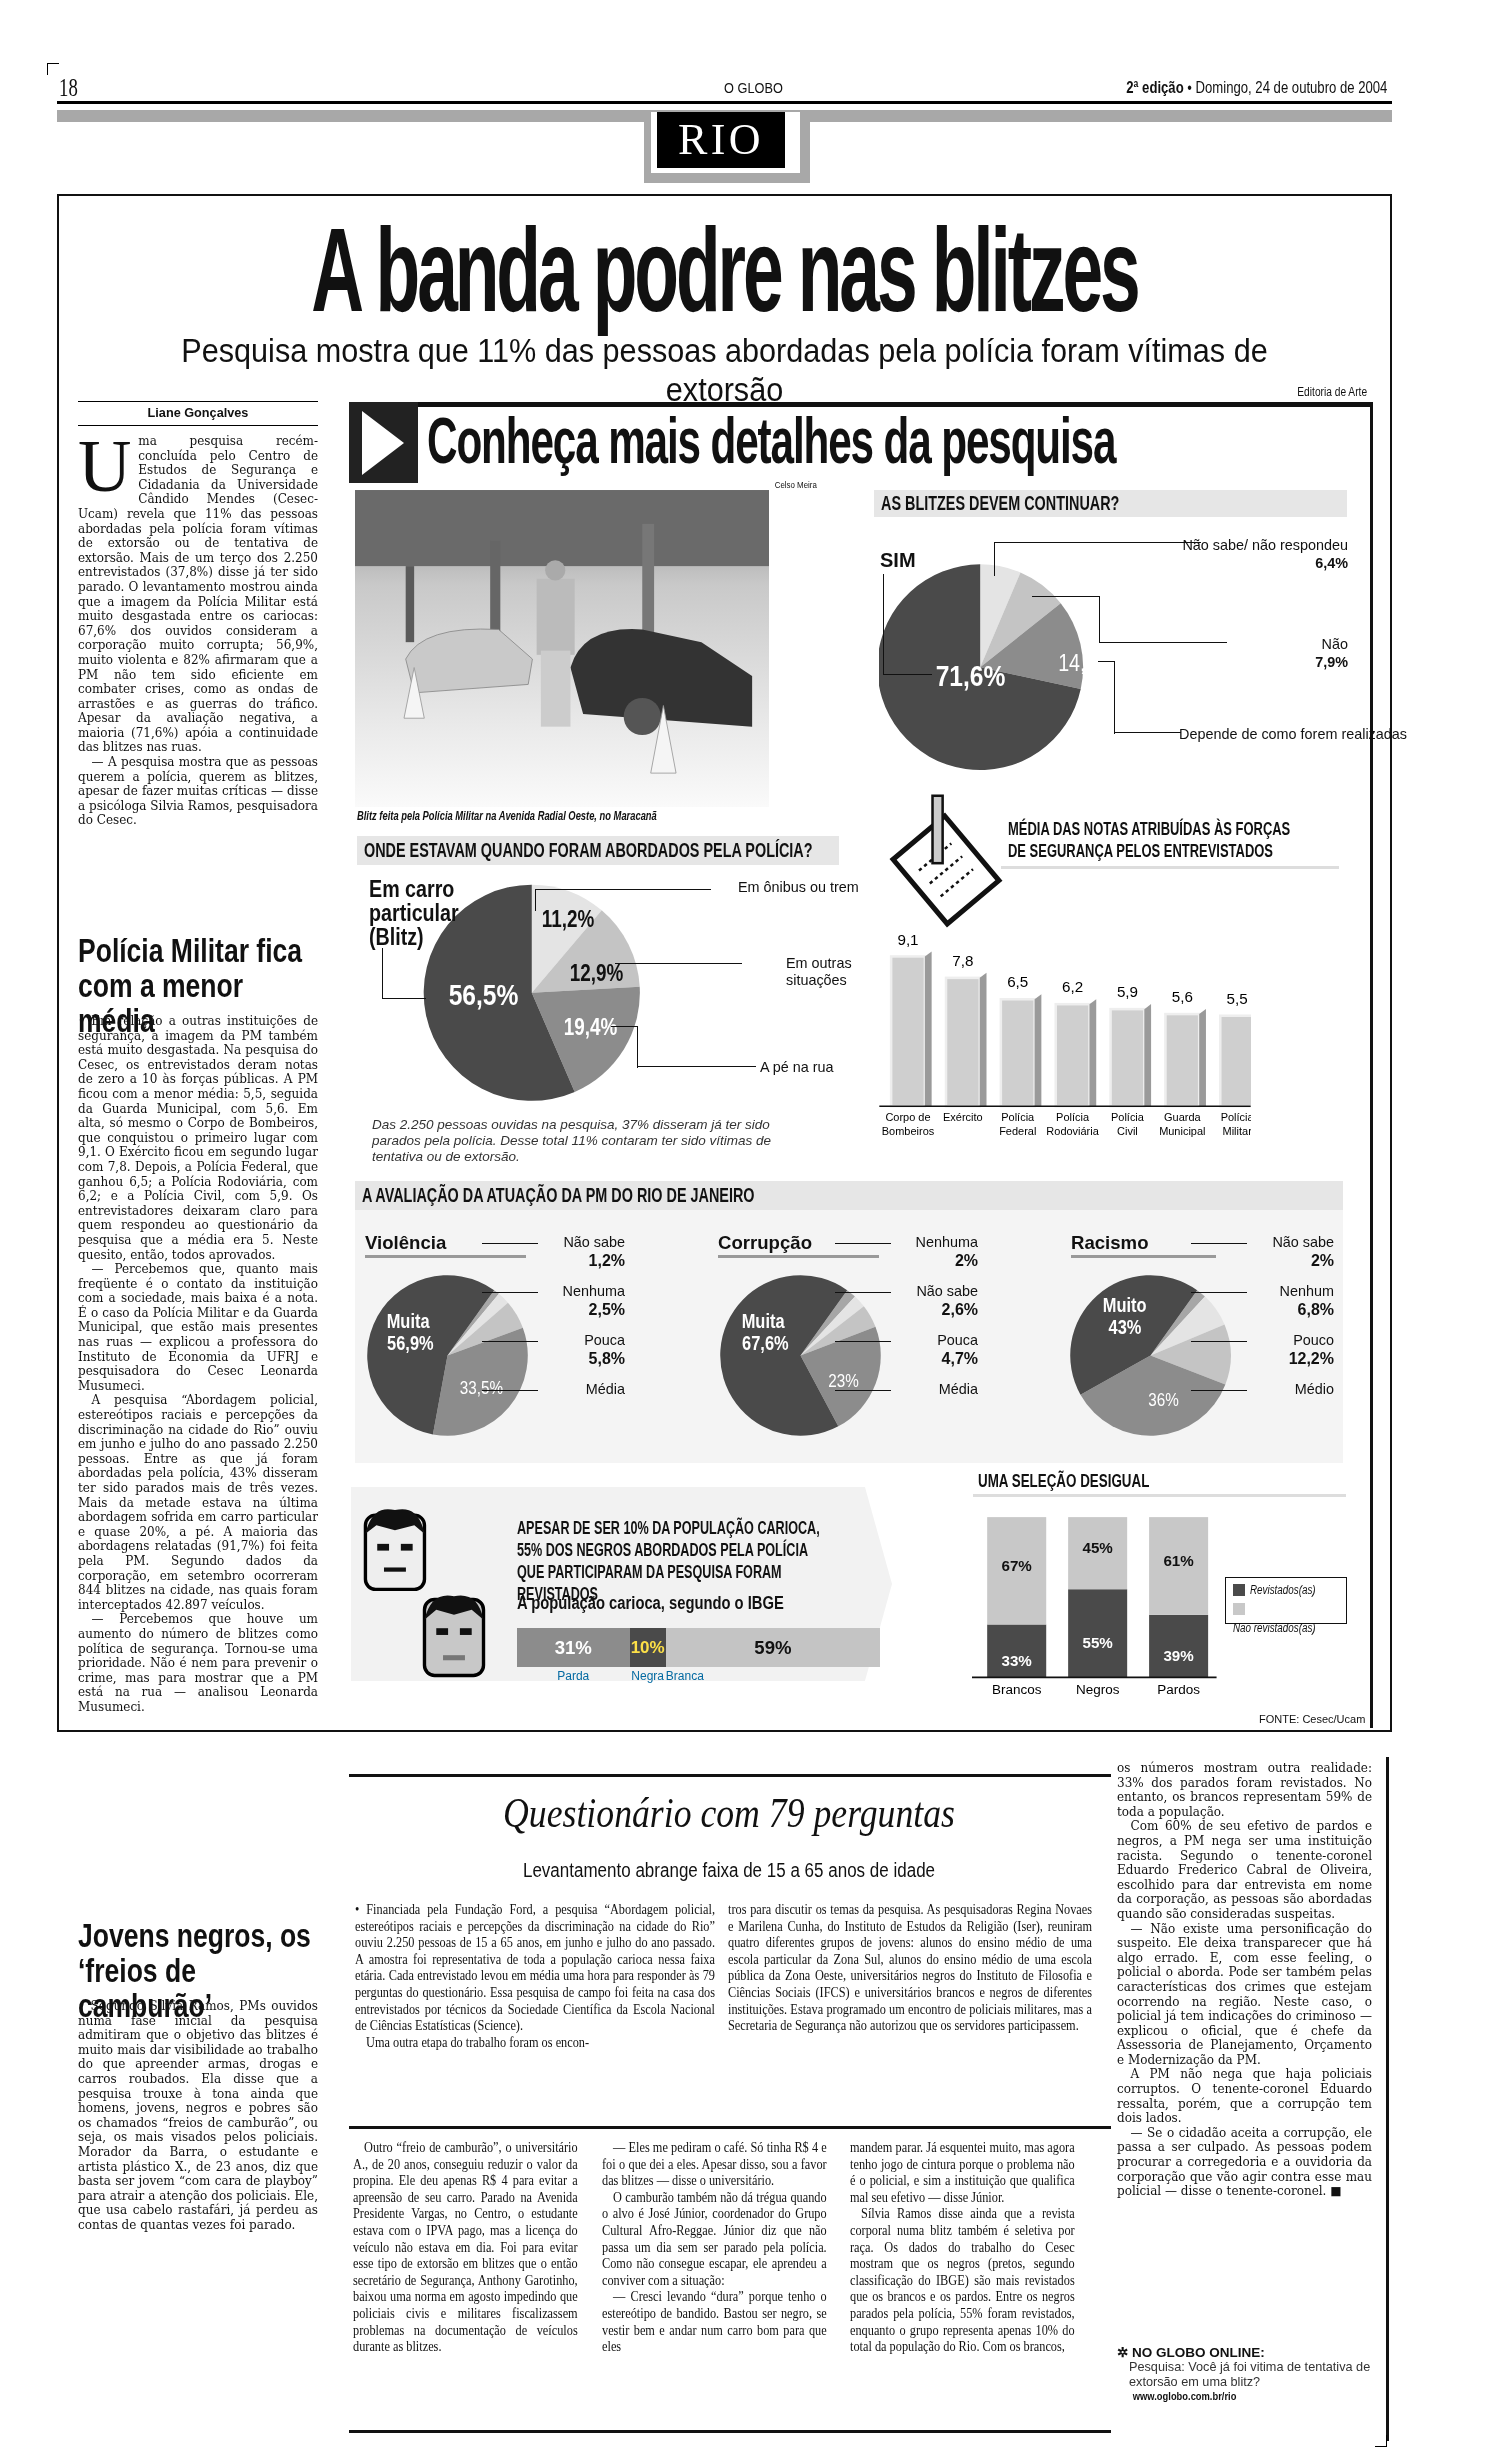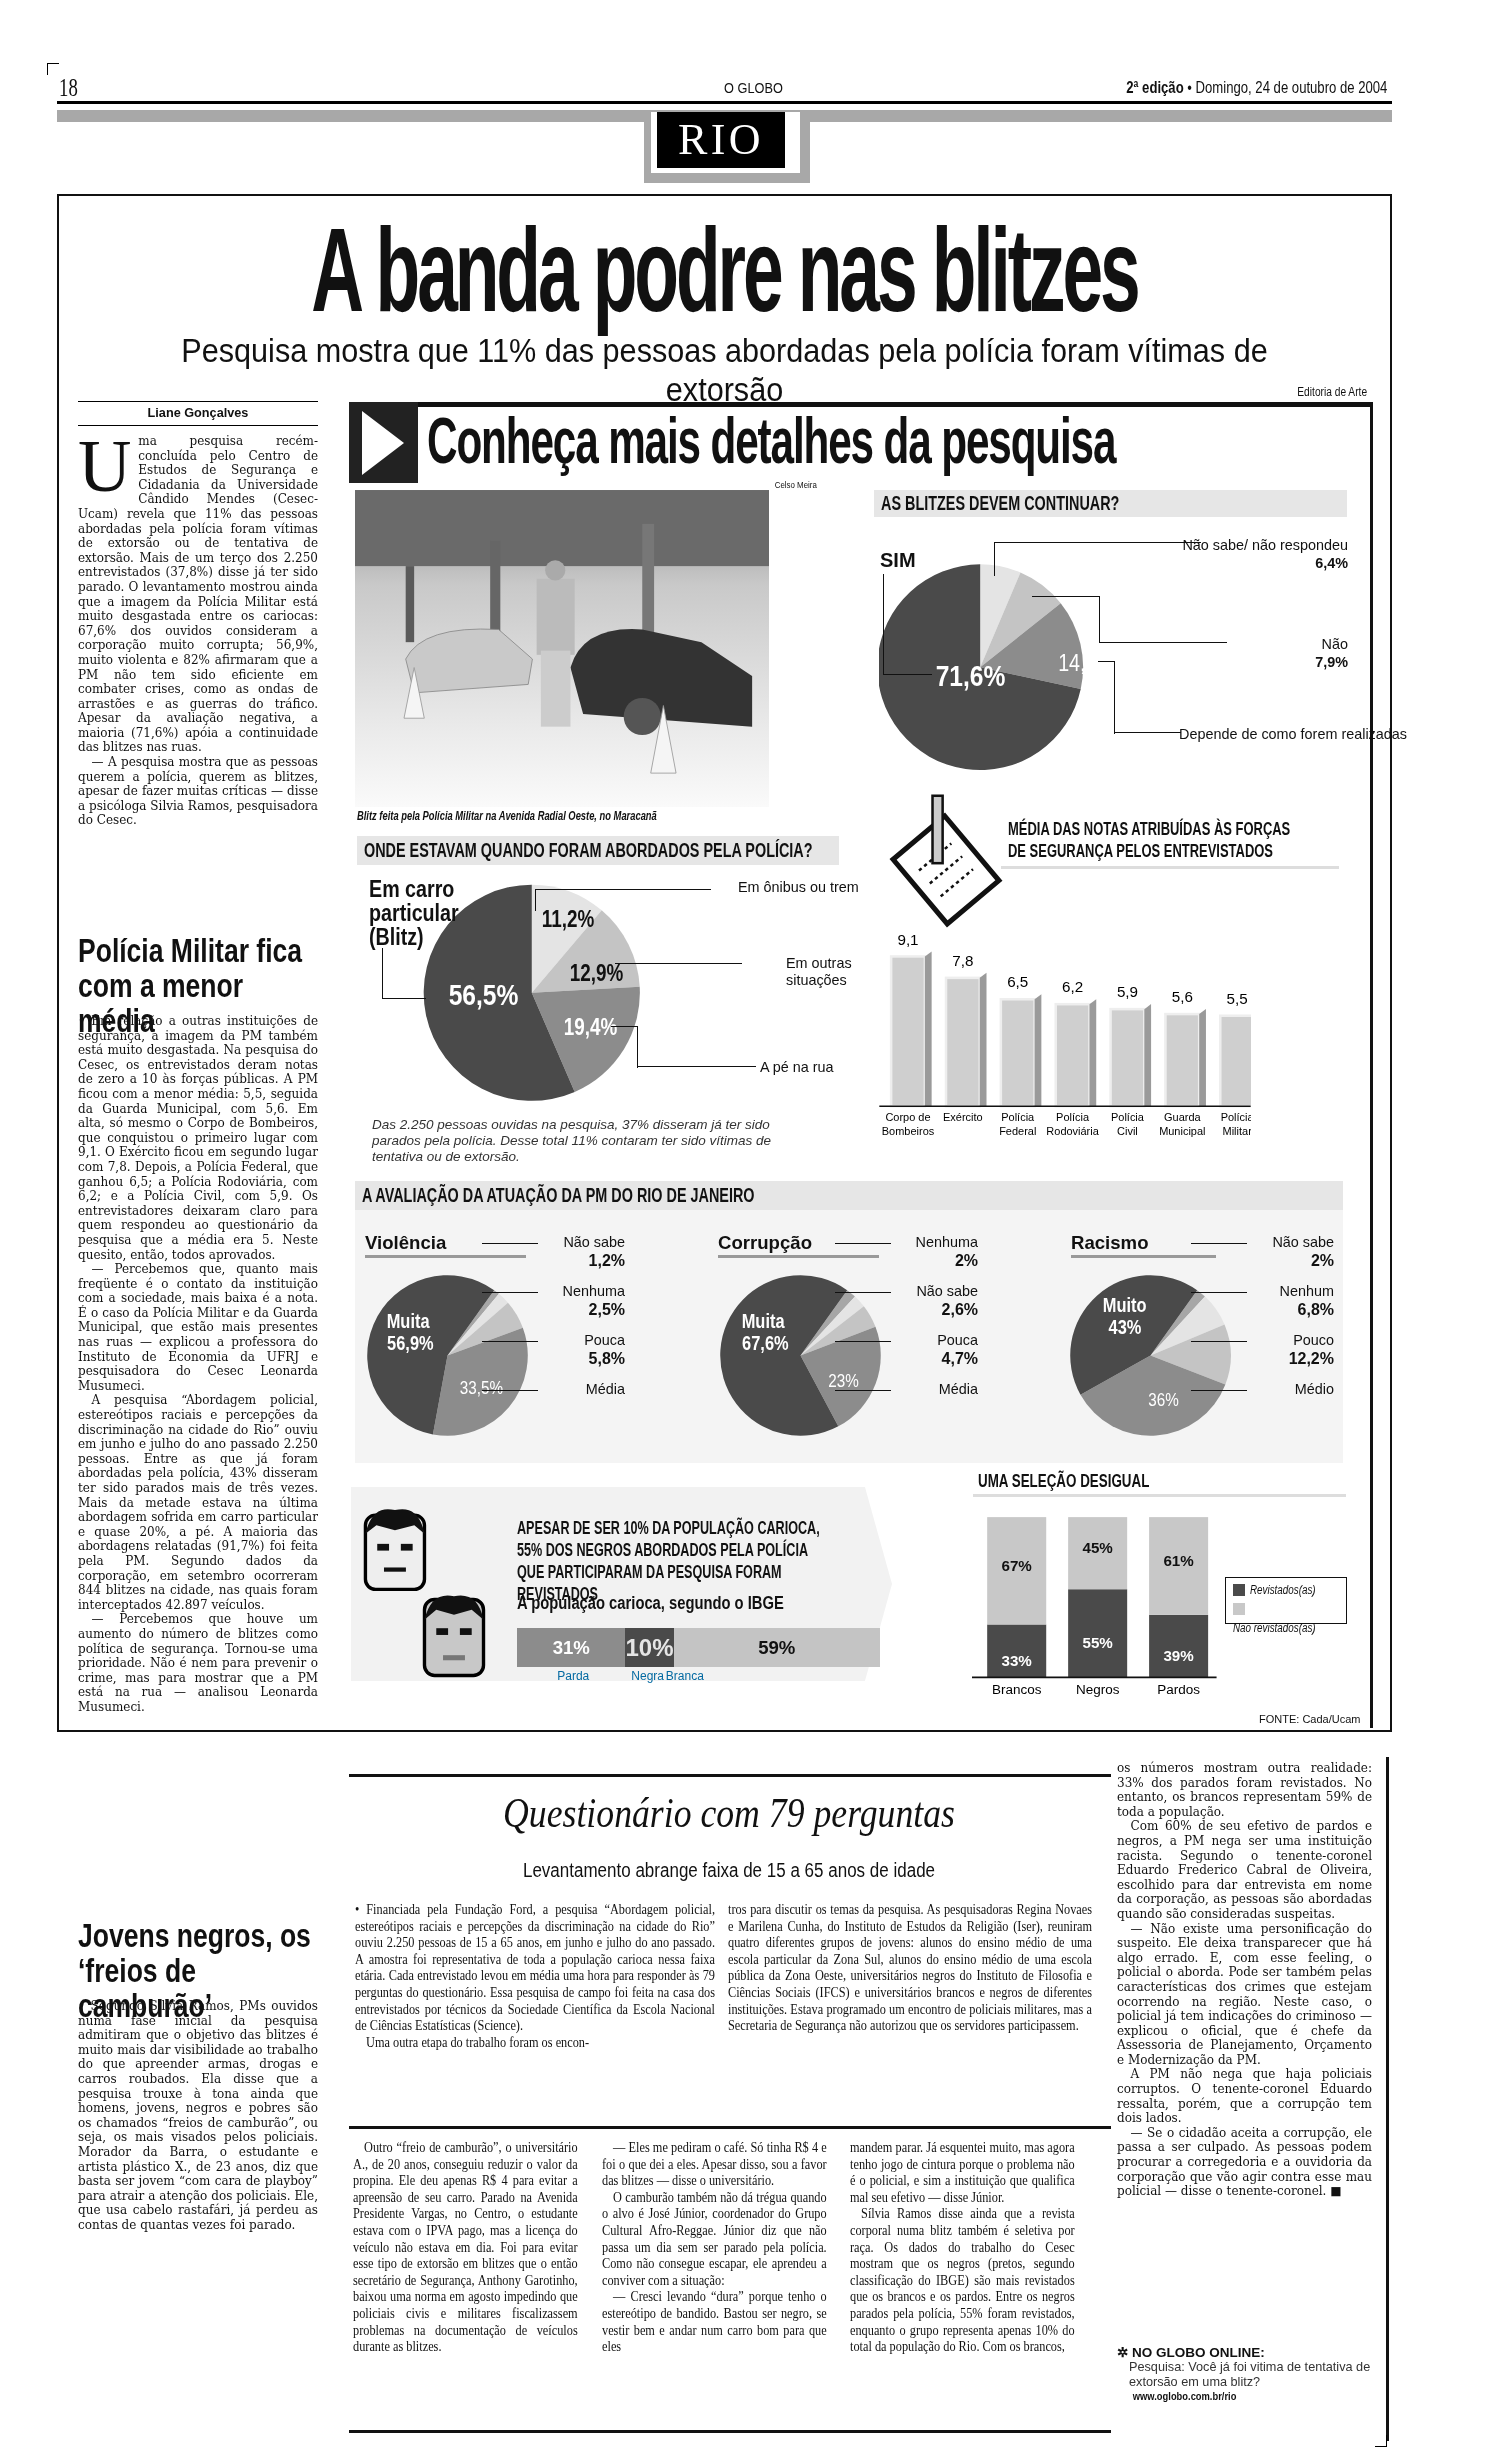--- a/index.html
+++ b/index.html
@@ -308,21 +308,21 @@
     <path d="M82 142 Q90 108 117 114 Q145 108 152 142 L138 130 L117 136 L96 130 Z" fill="#111"></path>
     <rect x="96" y="152" width="14" height="8" fill="#111"></rect>
       <rect x="124" y="152" width="14" height="8" fill="#111"></rect>
     <rect x="104" y="184" width="26" height="6" fill="#777"></rect>
   </g>
 </svg>
 <div class="abs" style="left:517px;top:1517px;font-weight:bold;font-size:18px;line-height:22px;width:456px;"><span style="display:inline-block;transform:scaleX(0.7);transform-origin:left;">APESAR DE SER 10% DA POPULAÇÃO CARIOCA, 55% DOS NEGROS ABORDADOS PELA POLÍCIA QUE PARTICIPARAM DA PESQUISA FORAM REVISTADOS</span></div>
 <div class="abs" style="left:517px;top:1593px;font-size:18px;font-weight:bold;"><span class="nar" style="transform-origin:left;">A população carioca, segundo o IBGE</span></div>
 <div class="abs" id="ibge-bar" style="left:517px;top:1628px;width:363px;height:39px;display:flex;">
     <div style="flex: 31 0 0px; background: rgb(140, 140, 140); color: rgb(255, 255, 255); font-size: 18.6px; font-weight: bold; display: flex; align-items: center; justify-content: center;">31%</div>
-    <div style="flex: 10 0 0px; background: rgb(74, 74, 74); color: #e5e5e5; font-size: 24px; font-weight: bold; display: flex; align-items: center; justify-content: center;">10%</div>
+    <div style="flex: 10 0 0px; background: rgb(74, 74, 74); color: #fde047; font-size: 17px; font-weight: bold; display: flex; align-items: center; justify-content: center;">10%</div>
     <div style="flex: 59 0 0px; background: rgb(196, 196, 196); color: rgb(17, 17, 17); font-size: 18.6px; font-weight: bold; display: flex; align-items: center; justify-content: center;">59%</div>
   </div>
 <div class="abs" id="ibge-labels" style="left:517px;top:1669px;width:363px;height:18.6px;display:flex;font-size:12px;color:#0369a1;">
     <div style="flex: 31 0 0px; text-align: center;">Parda</div>
     <div style="flex: 10 0 0px; text-align: center;">Negra</div>
     <div style="flex: 59 0 0px; text-align: left;">Branca</div>
   </div>
 
 <div class="abs" style="left:978px;top:1470px;font-weight:bold;font-size:18.6px;"><span class="nar" style="transform-origin:left;transform:scaleX(0.72);">UMA SELEÇÃO DESIGUAL</span></div>
 <div class="abs" style="left:973px;top:1494px;width:373px;height:2.5px;background:#ddd;"></div>
@@ -341,21 +341,21 @@
     <rect x="210" y="0" width="70" height="115.89999999999999" fill="#c8c8c8"></rect>
     <text x="245" y="170.95" text-anchor="middle" font-size="18" font-weight="bold" fill="#fff" font-family="Liberation Sans, sans-serif">39%</text>
     <text x="245" y="57.949999999999996" text-anchor="middle" font-size="18" font-weight="bold" fill="#111" font-family="Liberation Sans, sans-serif">61%</text>
     <text x="245" y="210" text-anchor="middle" font-size="16" font-family="Liberation Sans, sans-serif">Pardos</text>
     <line x1="0" y1="190" x2="290" y2="190" stroke="#111" stroke-width="2"></line>
   </svg>
 <div class="abs" style="left:1225px;top:1577px;width:122px;height:47px;border:1.7px solid #111;font-size:12px;font-style:italic;padding:3.4px 6.8px;line-height:18.6px;background:#fff;">
   <div><span style="display:inline-block;width:12px;height:12px;background:#4a4a4a;vertical-align:-1.7px;margin-right:5px;"></span><span class="nar" style="transform-origin:left;">Revistados(as)</span></div>
   <div><span style="display:inline-block;width:12px;height:12px;background:#c8c8c8;vertical-align:-1.7px;margin-right:5px;"></span><span class="nar" style="transform-origin:left;">Não revistados(as)</span></div>
 </div>
-<div class="abs" style="left:1259px;top:1713px;font-size:11px;">FONTE: Cada/Ucam</div>
+<div class="abs" style="left:1259px;top:1713px;font-size:11px;">FONTE: Cesec/Ucam</div>
 
 <div class="rule" style="left:349px;width:762px;top:1774px;"></div>
 <div class="abs" id="q-title">Questionário com 79 perguntas</div>
 <div class="abs" id="q-sub">Levantamento abrange faixa de 15 a 65 anos de idade</div>
 <div class="abs cond-body" style="left:355px;top:1901px;width:439px;">
   <p class="noind">• Financiada pela Fundação Ford, a pesquisa “Abordagem policial, estereótipos raciais e percepções da discriminação na cidade do Rio” ouviu 2.250 pessoas de 15 a 65 anos, em junho e julho do ano passado. A amostra foi representativa de toda a população carioca nessa faixa etária. Cada entrevistado levou em média uma hora para responder às 79 perguntas do questionário. Essa pesquisa de campo foi feita na casa dos entrevistados por técnicos da Sociedade Científica da Escola Nacional de Ciências Estatísticas (Science).</p>
   <p>Uma outra etapa do trabalho foram os encon-</p>
 </div>
 <div class="abs cond-body" style="left:728px;top:1901px;width:444px;">
   <p class="noind">tros para discutir os temas da pesquisa. As pesquisadoras Regina Novaes e Marilena Cunha, do Instituto de Estudos da Religião (Iser), reuniram quatro diferentes grupos de jovens: alunos do ensino médio de uma escola particular da Zona Sul, alunos do ensino médio de uma escola pública da Zona Oeste, universitários negros do Instituto de Filosofia e Ciências Sociais (IFCS) e universitários brancos e negros de diferentes instituições. Estava programado um encontro de policiais militares, mas a Secretaria de Segurança não autorizou que os servidores participassem.</p>

